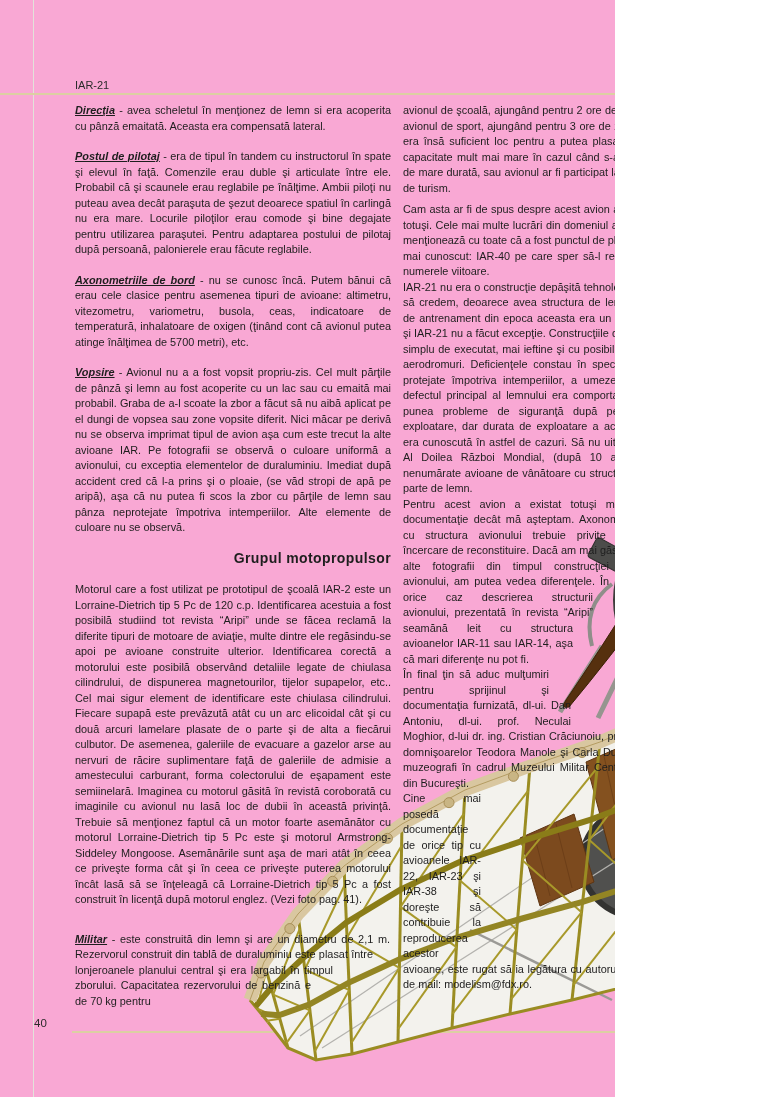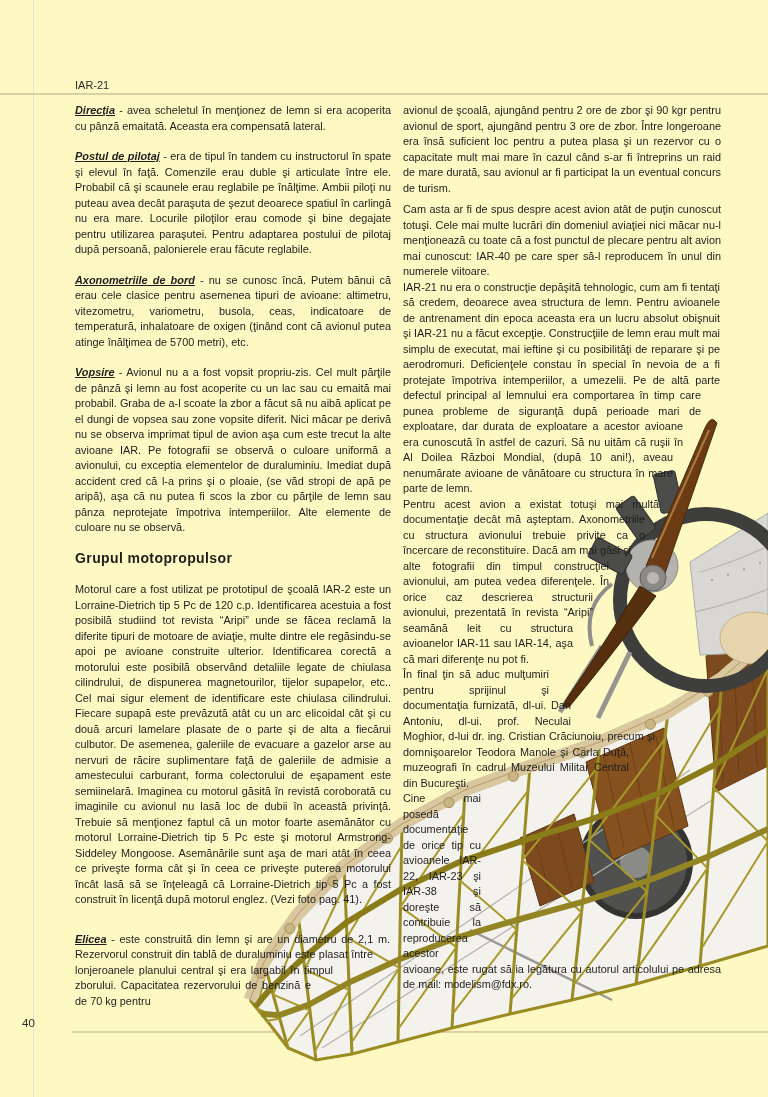--- a/index.html
+++ b/index.html
@@ -1,34 +1,34 @@
 <!DOCTYPE html>
 <html><head>
 <meta charset="utf-8">
 <style>
   html,body{margin:0;padding:0;}
   #page{
-    position:relative; width:768px; height:1097px;
-    background:#fef9c3; overflow:hidden;
+    position:relative; width:615px; height:1097px;
+    background:#f9a8d4; overflow:hidden;
     font-family:"Liberation Sans", sans-serif;
     color:#1e1e1e;
   }
   .edge-line{position:absolute; left:33px; top:0; bottom:0; width:1px; background:#e3e2da;}
   .header-title{position:absolute; left:75px; top:79px; font-size:11px; color:#2b2b2b;}
   .header-rule{position:absolute; left:0; right:0; top:93px; height:2px; background:#dccfa3;}
   .footer-rule{position:absolute; left:72px; right:0; top:1031px; height:2px; background:#dccfa3;}
-  .page-num{position:absolute; left:22px; top:1017px; font-size:11.5px; color:#2b2b2b;}
+  .page-num{position:absolute; left:34px; top:1017px; font-size:11.5px; color:#2b2b2b;}
 
   .col{position:absolute; top:103px; font-size:10.9px; line-height:15.5px; text-align:justify; z-index:2;}
   .col-left{left:75px; width:316px;}
   .col-right{left:403px; width:318px;}
   .col p{margin:0 0 15px 0;}
   .col p.tight{margin:0;}
   .lead{font-weight:bold; font-style:italic; text-decoration:underline;}
-  .sec-head{font-size:14px; font-weight:bold; letter-spacing:.4px; margin:9px 0 16px 0; text-align:left;}
+  .sec-head{font-size:14px; font-weight:bold; letter-spacing:.4px; margin:9px 0 16px 0; text-align:right;}
   .shim{float:right; clear:right; width:1px; height:1px;}
 
   #illustration{position:absolute; left:0; top:0; z-index:1; pointer-events:none;}
 </style>
 </head>
 <body>
 
 <div id="page">
 
   <div class="edge-line"></div>
@@ -156,21 +156,21 @@
     <p style="margin-bottom:24px;">Motorul care a fost utilizat pe prototipul de şcoală IAR-2 este un Lorraine-Dietrich tip 5 Pc de 120 c.p. Identificarea acestuia a fost posibilă studiind tot revista “Aripi” unde se făcea reclamă la diferite tipuri de motoare de aviaţie, multe dintre ele regăsindu-se apoi pe avioane construite ulterior. Identificarea corectă a motorului este posibilă observând detaliile legate de chiulasa cilindrului, de dispunerea magnetourilor, tijelor supapelor, etc.. Cel mai sigur element de identificare este chiulasa cilindrului. Fiecare supapă este prevăzută atât cu un arc elicoidal cât şi cu două arcuri lamelare plasate de o parte şi de alta a fiecărui culbutor. De asemenea, galeriile de evacuare a gazelor arse au nervuri de răcire suplimentare faţă de galeriile de admisie a amestecului carburant, forma colectorului de eşapament este semiinelară. Imaginea cu motorul găsită în revistă coroborată cu imaginile cu avionul nu lasă loc de dubii în această privinţă. Trebuie să menţionez faptul că un motor foarte asemănător cu motorul Lorraine-Dietrich tip 5 Pc este şi motorul Armstrong-Siddeley Mongoose. Asemănările sunt aşa de mari atât în ceea ce priveşte forma cât şi în ceea ce priveşte puterea motorului încât lasă să se înţeleagă că Lorraine-Dietrich tip 5 Pc a fost construit în licenţă după motorul englez. (Vezi foto pag. 41).</p>
 
     <p class="tight">
       <span class="shim" style="height:16px;"></span>
       <span class="shim" style="height:16px;width:18px;"></span>
       <span class="shim" style="height:16px;width:58px;"></span>
       <span class="shim" style="height:16px;width:80px;"></span>
       <span class="shim" style="height:16px;width:95px;"></span>
       <span class="shim" style="height:16px;width:106px;"></span>
       <span class="shim" style="height:60px;width:125px;"></span>
-      <span class="lead">Elicea</span><span> - este construită din lemn şi are un diametru de 2,1 m. Rezervorul construit din tablă de duraluminiu este plasat între lonjeroanele planului central şi era largabil în timpul zborului. Capacitatea rezervorului de benzină e de 70 kg pentru</span>
+      <span class="lead">Militar</span><span> - este construită din lemn şi are un diametru de 2,1 m. Rezervorul construit din tablă de duraluminiu este plasat între lonjeroanele planului central şi era largabil în timpul zborului. Capacitatea rezervorului de benzină e de 70 kg pentru</span>
     </p>
   </div>
 
   <div class="col col-right">
     <p style="margin-bottom:6px;">avionul de şcoală, ajungând pentru 2 ore de zbor şi 90 kgr pentru avionul de sport, ajungând pentru 3 ore de zbor. Între longeroane era însă suficient loc pentru a putea plasa şi un rezervor cu o capacitate mult mai mare în cazul când s-ar fi întreprins un raid de mare durată, sau avionul ar fi participat la un eventual concurs de turism.</p>
     <p class="tight">Cam asta ar fi de spus despre acest avion atât de puţin cunoscut totuşi. Cele mai multe lucrări din domeniul aviaţiei nici măcar nu-l menţionează cu toate că a fost punctul de plecare pentru alt avion mai cunoscut: IAR-40 pe care sper să-l reproducem în unul din numerele viitoare.</p>
     <p class="tight">
       <span class="shim" style="height:112px;"></span>
       <span class="shim" style="height:30px;width:20px;"></span>
       <span class="shim" style="height:32px;width:38px;"></span>

